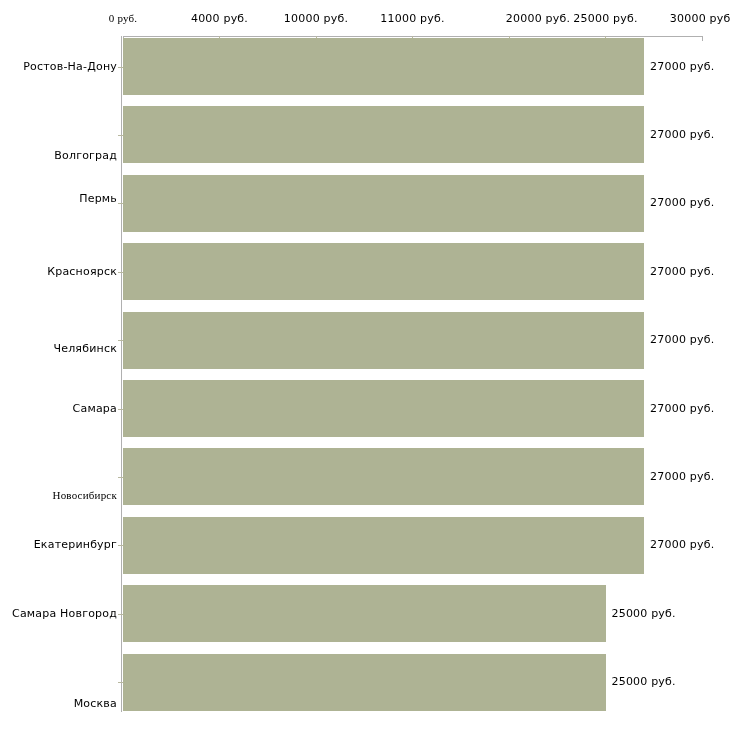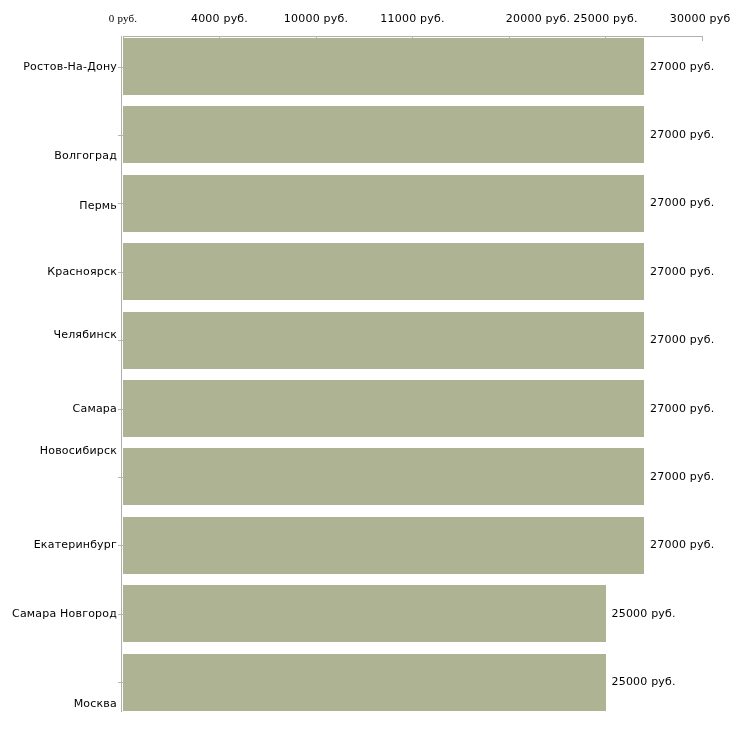--- a/index.html
+++ b/index.html
@@ -137,45 +137,45 @@
         <div class="bar" style="top: 38px; height: 57px; width: 521.1px; background: rgb(174, 179, 148);"></div>
         <div class="bar-value" style="left: 650.1px; top: 59.5px;">27000 руб.</div>
       </div>
       <div class="row" style="top: 0px;">
         <div class="cat-label" style="top: 124px; margin-top: 25px;">Волгоград</div>
         <div class="cat-tick" style="top: 135px;"></div>
         <div class="bar" style="top: 106.4px; height: 57px; width: 521.1px; background: rgb(174, 179, 148);"></div>
         <div class="bar-value" style="left: 650.1px; top: 127.9px;">27000 руб.</div>
       </div>
       <div class="row" style="top: 0px;">
-        <div class="cat-label" style="top: 199px; margin-left: 20px;">Пермь</div>
+        <div class="cat-label" style="top: 192px; margin-left: 20px;">Пермь</div>
         <div class="cat-tick" style="top: 203px;"></div>
         <div class="bar" style="top: 174.8px; height: 57px; width: 521.1px; background: rgb(174, 179, 148);"></div>
         <div class="bar-value" style="left: 650.1px; top: 196.3px;">27000 руб.</div>
       </div>
       <div class="row" style="top: 0px;">
         <div class="cat-label" style="top: 264.7px;">Красноярск</div>
         <div class="cat-tick" style="top: 272px;"></div>
         <div class="bar" style="top: 243.2px; height: 57px; width: 521.1px; background: rgb(174, 179, 148);"></div>
         <div class="bar-value" style="left: 650.1px; top: 264.7px;">27000 руб.</div>
       </div>
       <div class="row" style="top: 0px;">
-        <div class="cat-label" style="top: 328px; text-align: center;">Челябинск</div>
+        <div class="cat-label" style="top: 342px; text-align: center;">Челябинск</div>
         <div class="cat-tick" style="top: 340px;"></div>
         <div class="bar" style="top: 311.6px; height: 57px; width: 521.1px; background: rgb(174, 179, 148);"></div>
         <div class="bar-value" style="left: 650.1px; top: 333.1px;">27000 руб.</div>
       </div>
       <div class="row" style="top: 0px;">
         <div class="cat-label" style="top: 401.5px;">Самара</div>
         <div class="cat-tick" style="top: 409px;"></div>
         <div class="bar" style="top: 380px; height: 57px; width: 521.1px; background: rgb(174, 179, 148);"></div>
         <div class="bar-value" style="left: 650.1px; top: 401.5px;">27000 руб.</div>
       </div>
       <div class="row" style="top: 0px;">
-        <div class="cat-label" style="top: 444px;">Новосибирск</div>
+        <div class="cat-label" style="top: 489px; font-family: Liberation Serif, serif;">Новосибирск</div>
         <div class="cat-tick" style="top: 477px;"></div>
         <div class="bar" style="top: 448.4px; height: 57px; width: 521.1px; background: rgb(174, 179, 148);"></div>
         <div class="bar-value" style="left: 650.1px; top: 469.9px;">27000 руб.</div>
       </div>
       <div class="row" style="top: 0px;">
         <div class="cat-label" style="top: 538.3px; text-align: center;">Екатеринбург</div>
         <div class="cat-tick" style="top: 545px;"></div>
         <div class="bar" style="top: 516.8px; height: 57px; width: 521.1px; background: rgb(174, 179, 148);"></div>
         <div class="bar-value" style="left: 650.1px; top: 538.3px;">27000 руб.</div>
       </div>

